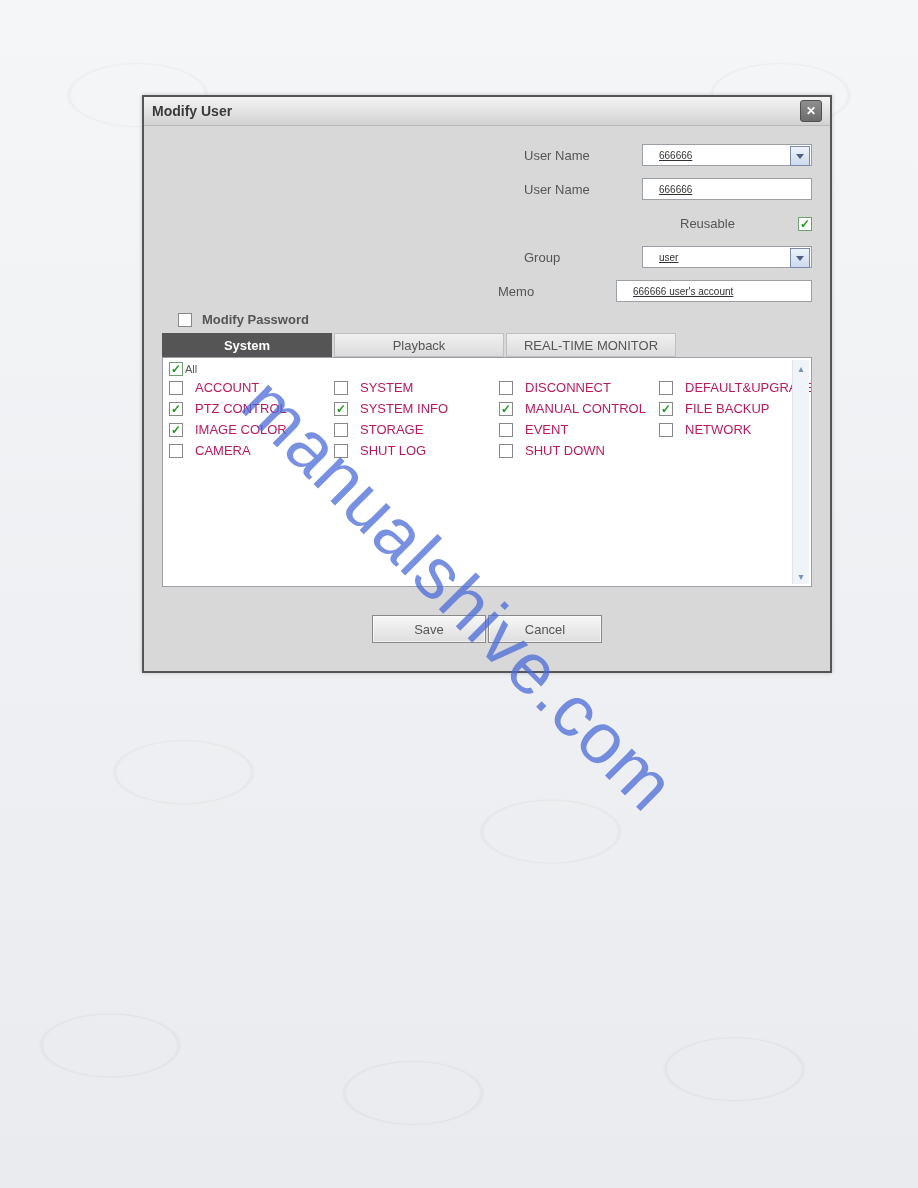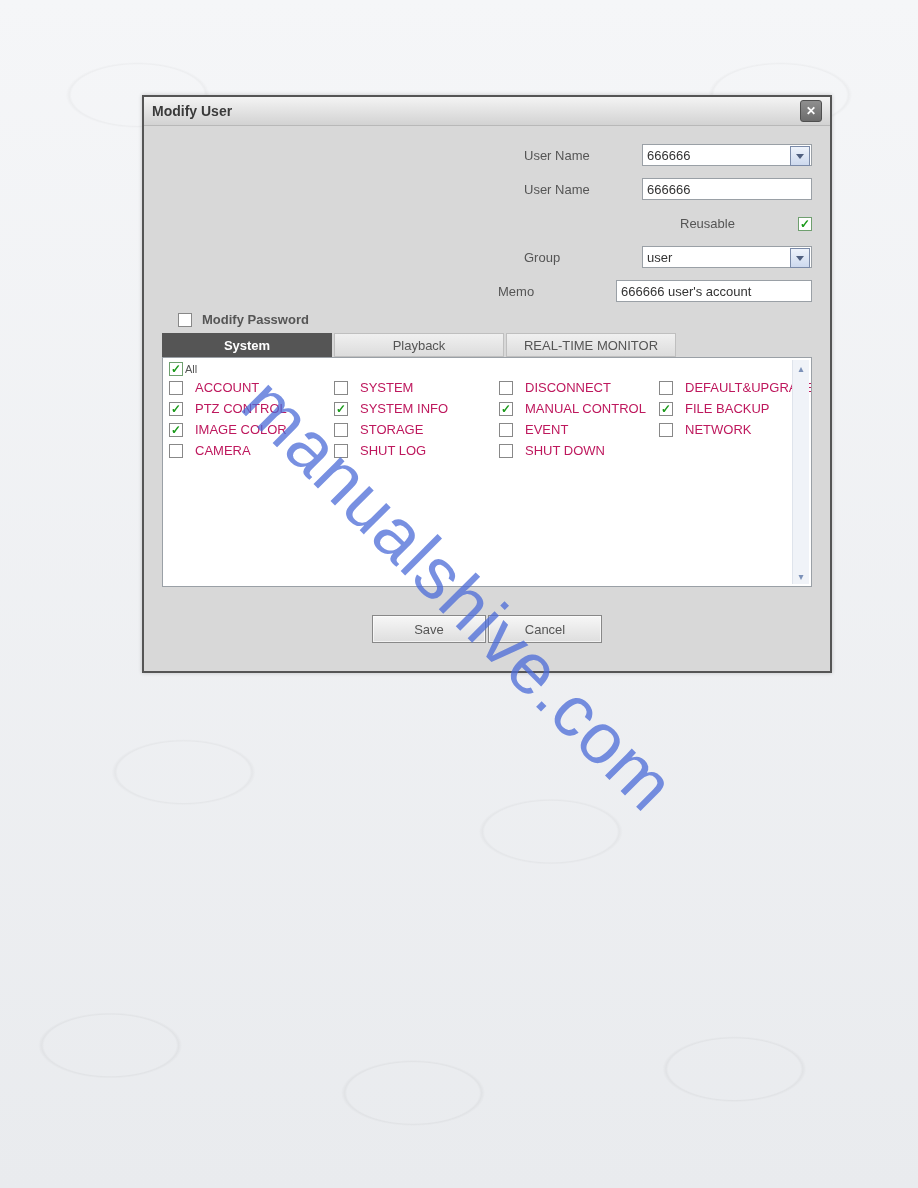--- a/index.html
+++ b/index.html
@@ -101,24 +101,25 @@
   .row .label {
     width: 118px;
     color: #555;
   }
   .row .control { flex: 0 0 auto; }
 
   .text-input, .select-look {
     height: 22px;
     border: 1px solid #9aa0a6;
     background: #fff;
-    font-size: 13px;
-    padding: 0 4px;
+    font-size: 10px;
+    padding: 0 16px;
     box-sizing: border-box;
     color: #333;
+    text-decoration: underline;
   }
   .text-input.w170 { width: 170px; }
   .text-input.w200 { width: 196px; }
 
   .select-look {
     display: inline-flex;
     align-items: center;
     width: 170px;
     position: relative;
     padding-right: 22px;

